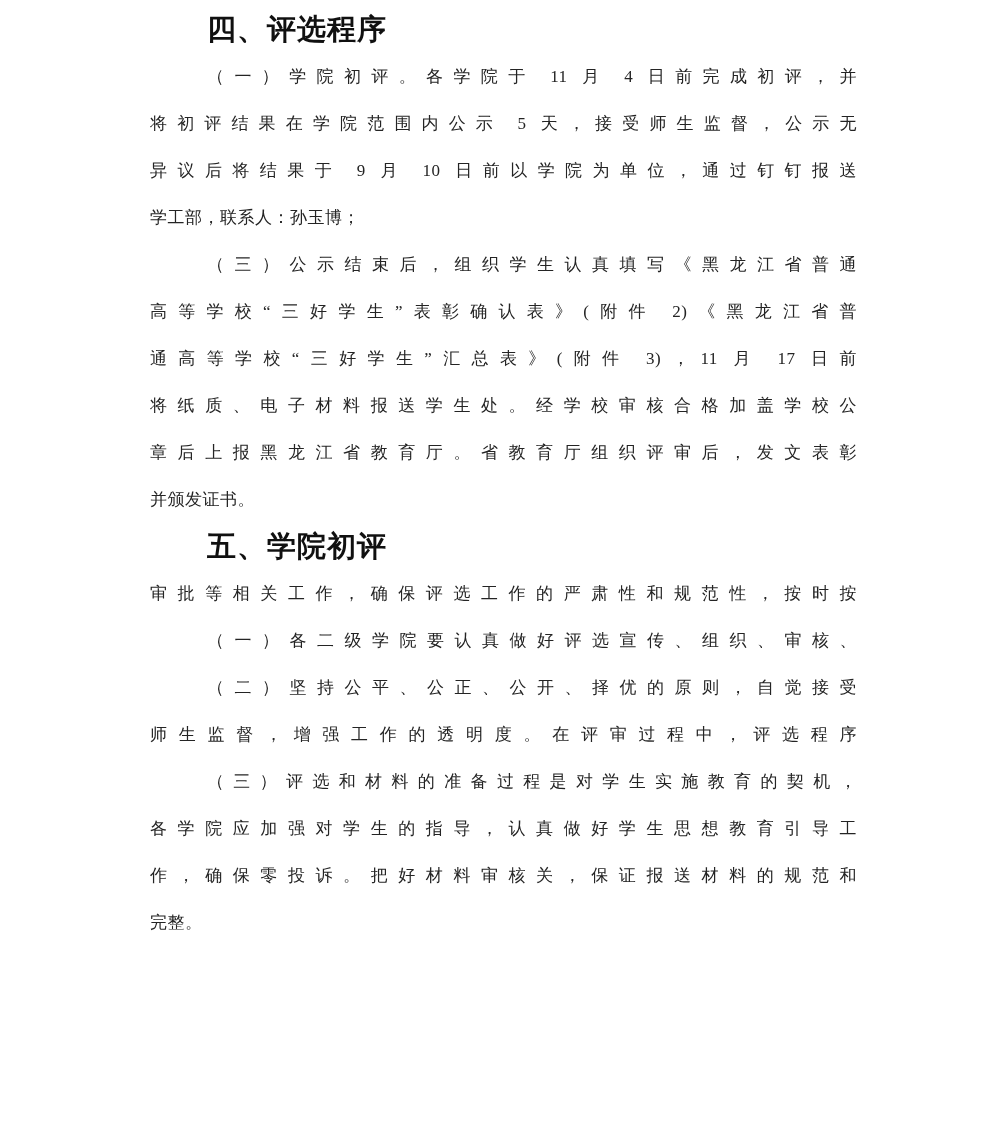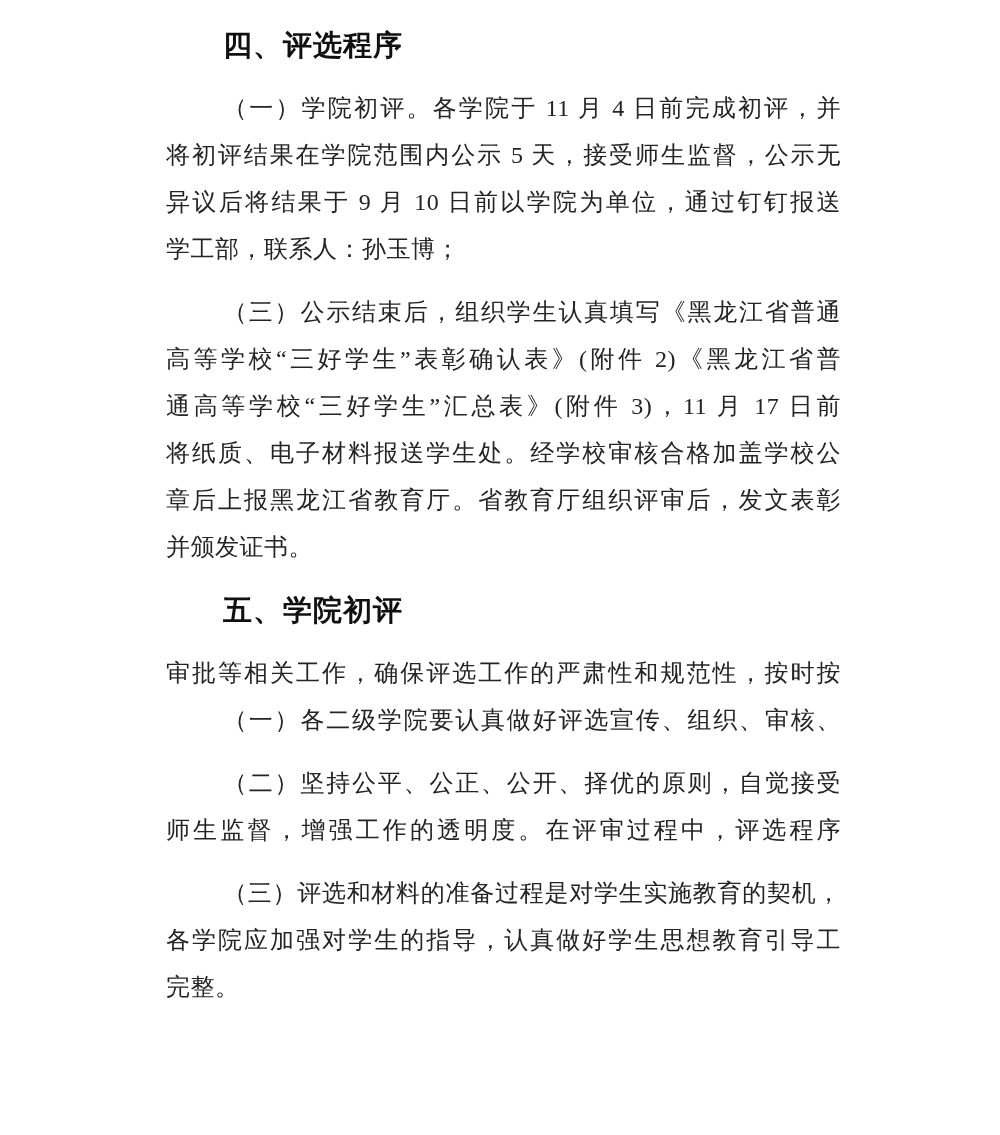--- a/index.html
+++ b/index.html
@@ -12,29 +12,29 @@
     height: 1135px;
     overflow: hidden;
   }
   .page {
     box-sizing: border-box;
     width: 1000px;
     height: 1135px;
     padding: 6px 143px 0 150px;
     background: #ffffff;
   }
-  .block { margin: 16px; padding: 0; }
+  .block { margin: 0; padding: 0; }
   .line {
     height: 47px;
     line-height: 47px;
     overflow: hidden;
   }
   .paragraph .line {
     font-family: "Liberation Serif", "DejaVu Serif", serif;
-    font-size: 24px;
+    font-size: 17px;
     color: #242424;
     letter-spacing: 0.5px;
   }
   .heading .line {
     font-family: "Liberation Sans", "DejaVu Sans", sans-serif;
     font-size: 29px;
     font-weight: 700;
     color: #101010;
     letter-spacing: 1px;
   }
@@ -74,16 +74,17 @@
         <div class="line fill">审批等相关工作，确保评选工作的严肃性和规范性，按时按</div>
         <div class="line first fill">（一）各二级学院要认真做好评选宣传、组织、审核、</div>
       </div>
       <div class="block paragraph">
         <div class="line first fill">（二）坚持公平、公正、公开、择优的原则，自觉接受</div>
         <div class="line fill">师生监督，增强工作的透明度。在评审过程中，评选程序</div>
       </div>
       <div class="block paragraph">
         <div class="line first fill">（三）评选和材料的准备过程是对学生实施教育的契机，</div>
         <div class="line fill">各学院应加强对学生的指导，认真做好学生思想教育引导工</div>
+        <div class="line fill">作，确保零投诉。把好材料审核关，保证报送材料的规范和</div>
         <div class="line">完整。</div>
       </div>
     </div>
 </div>
 
 </body></html>

